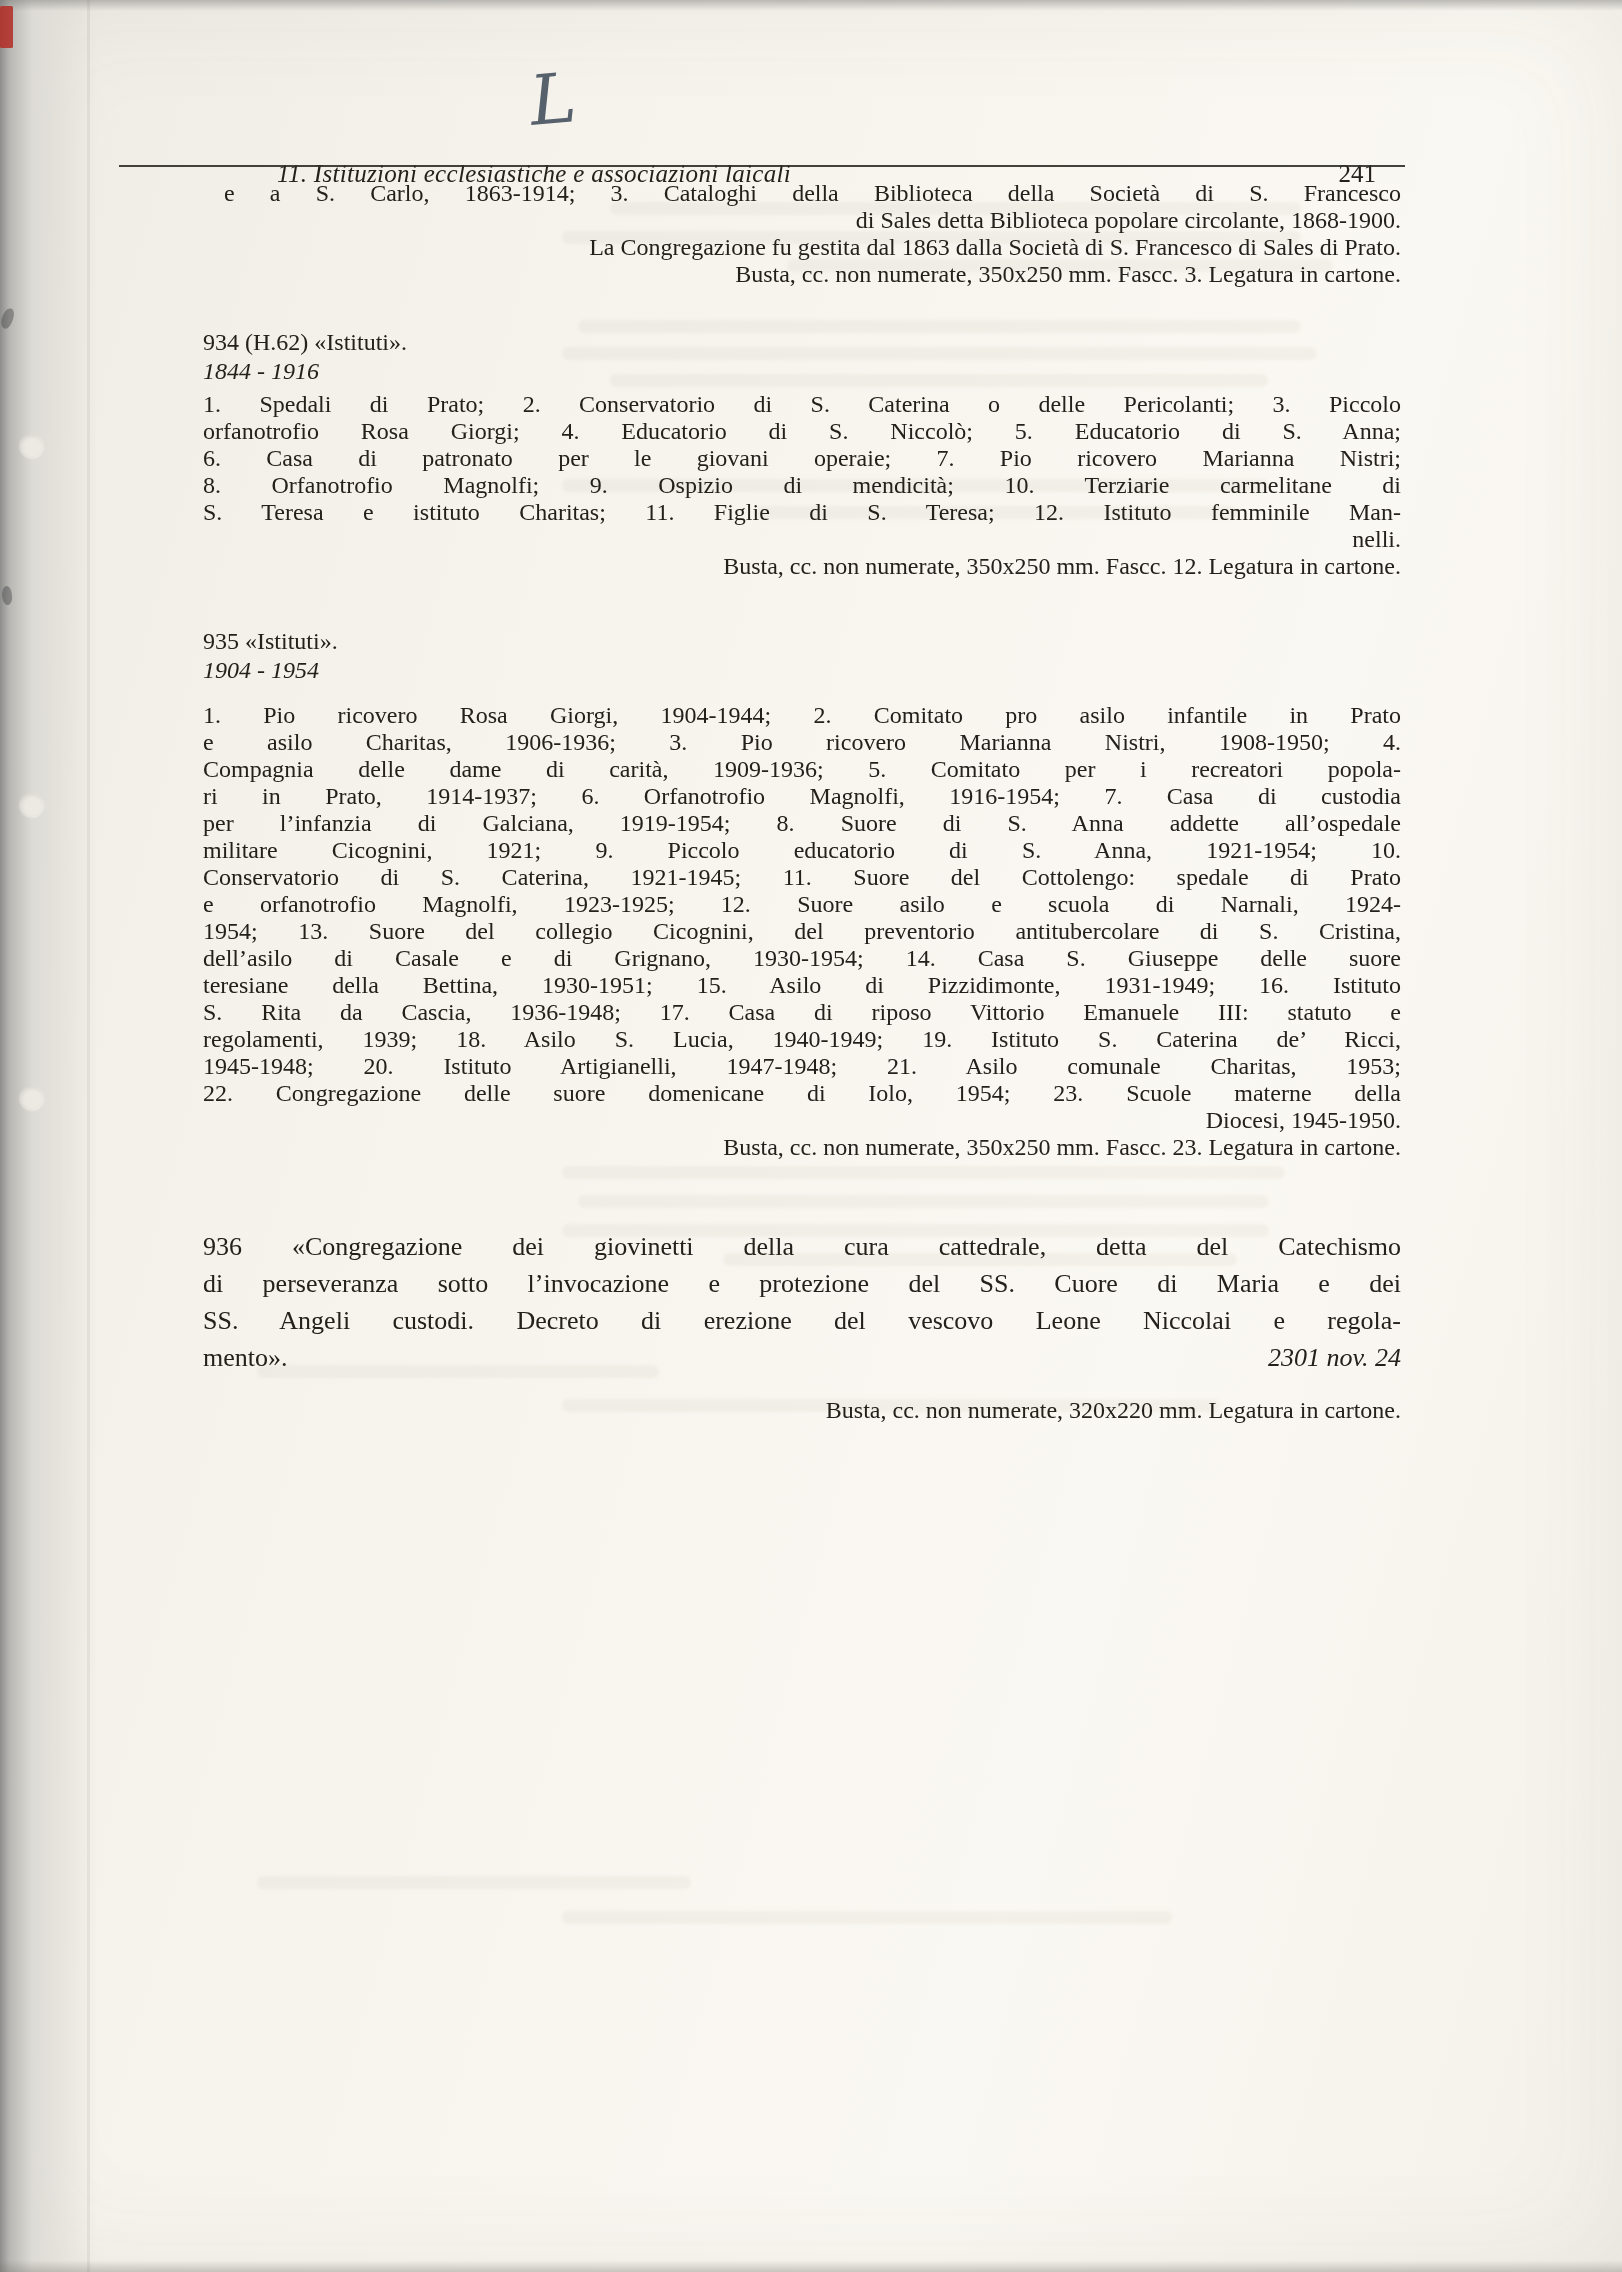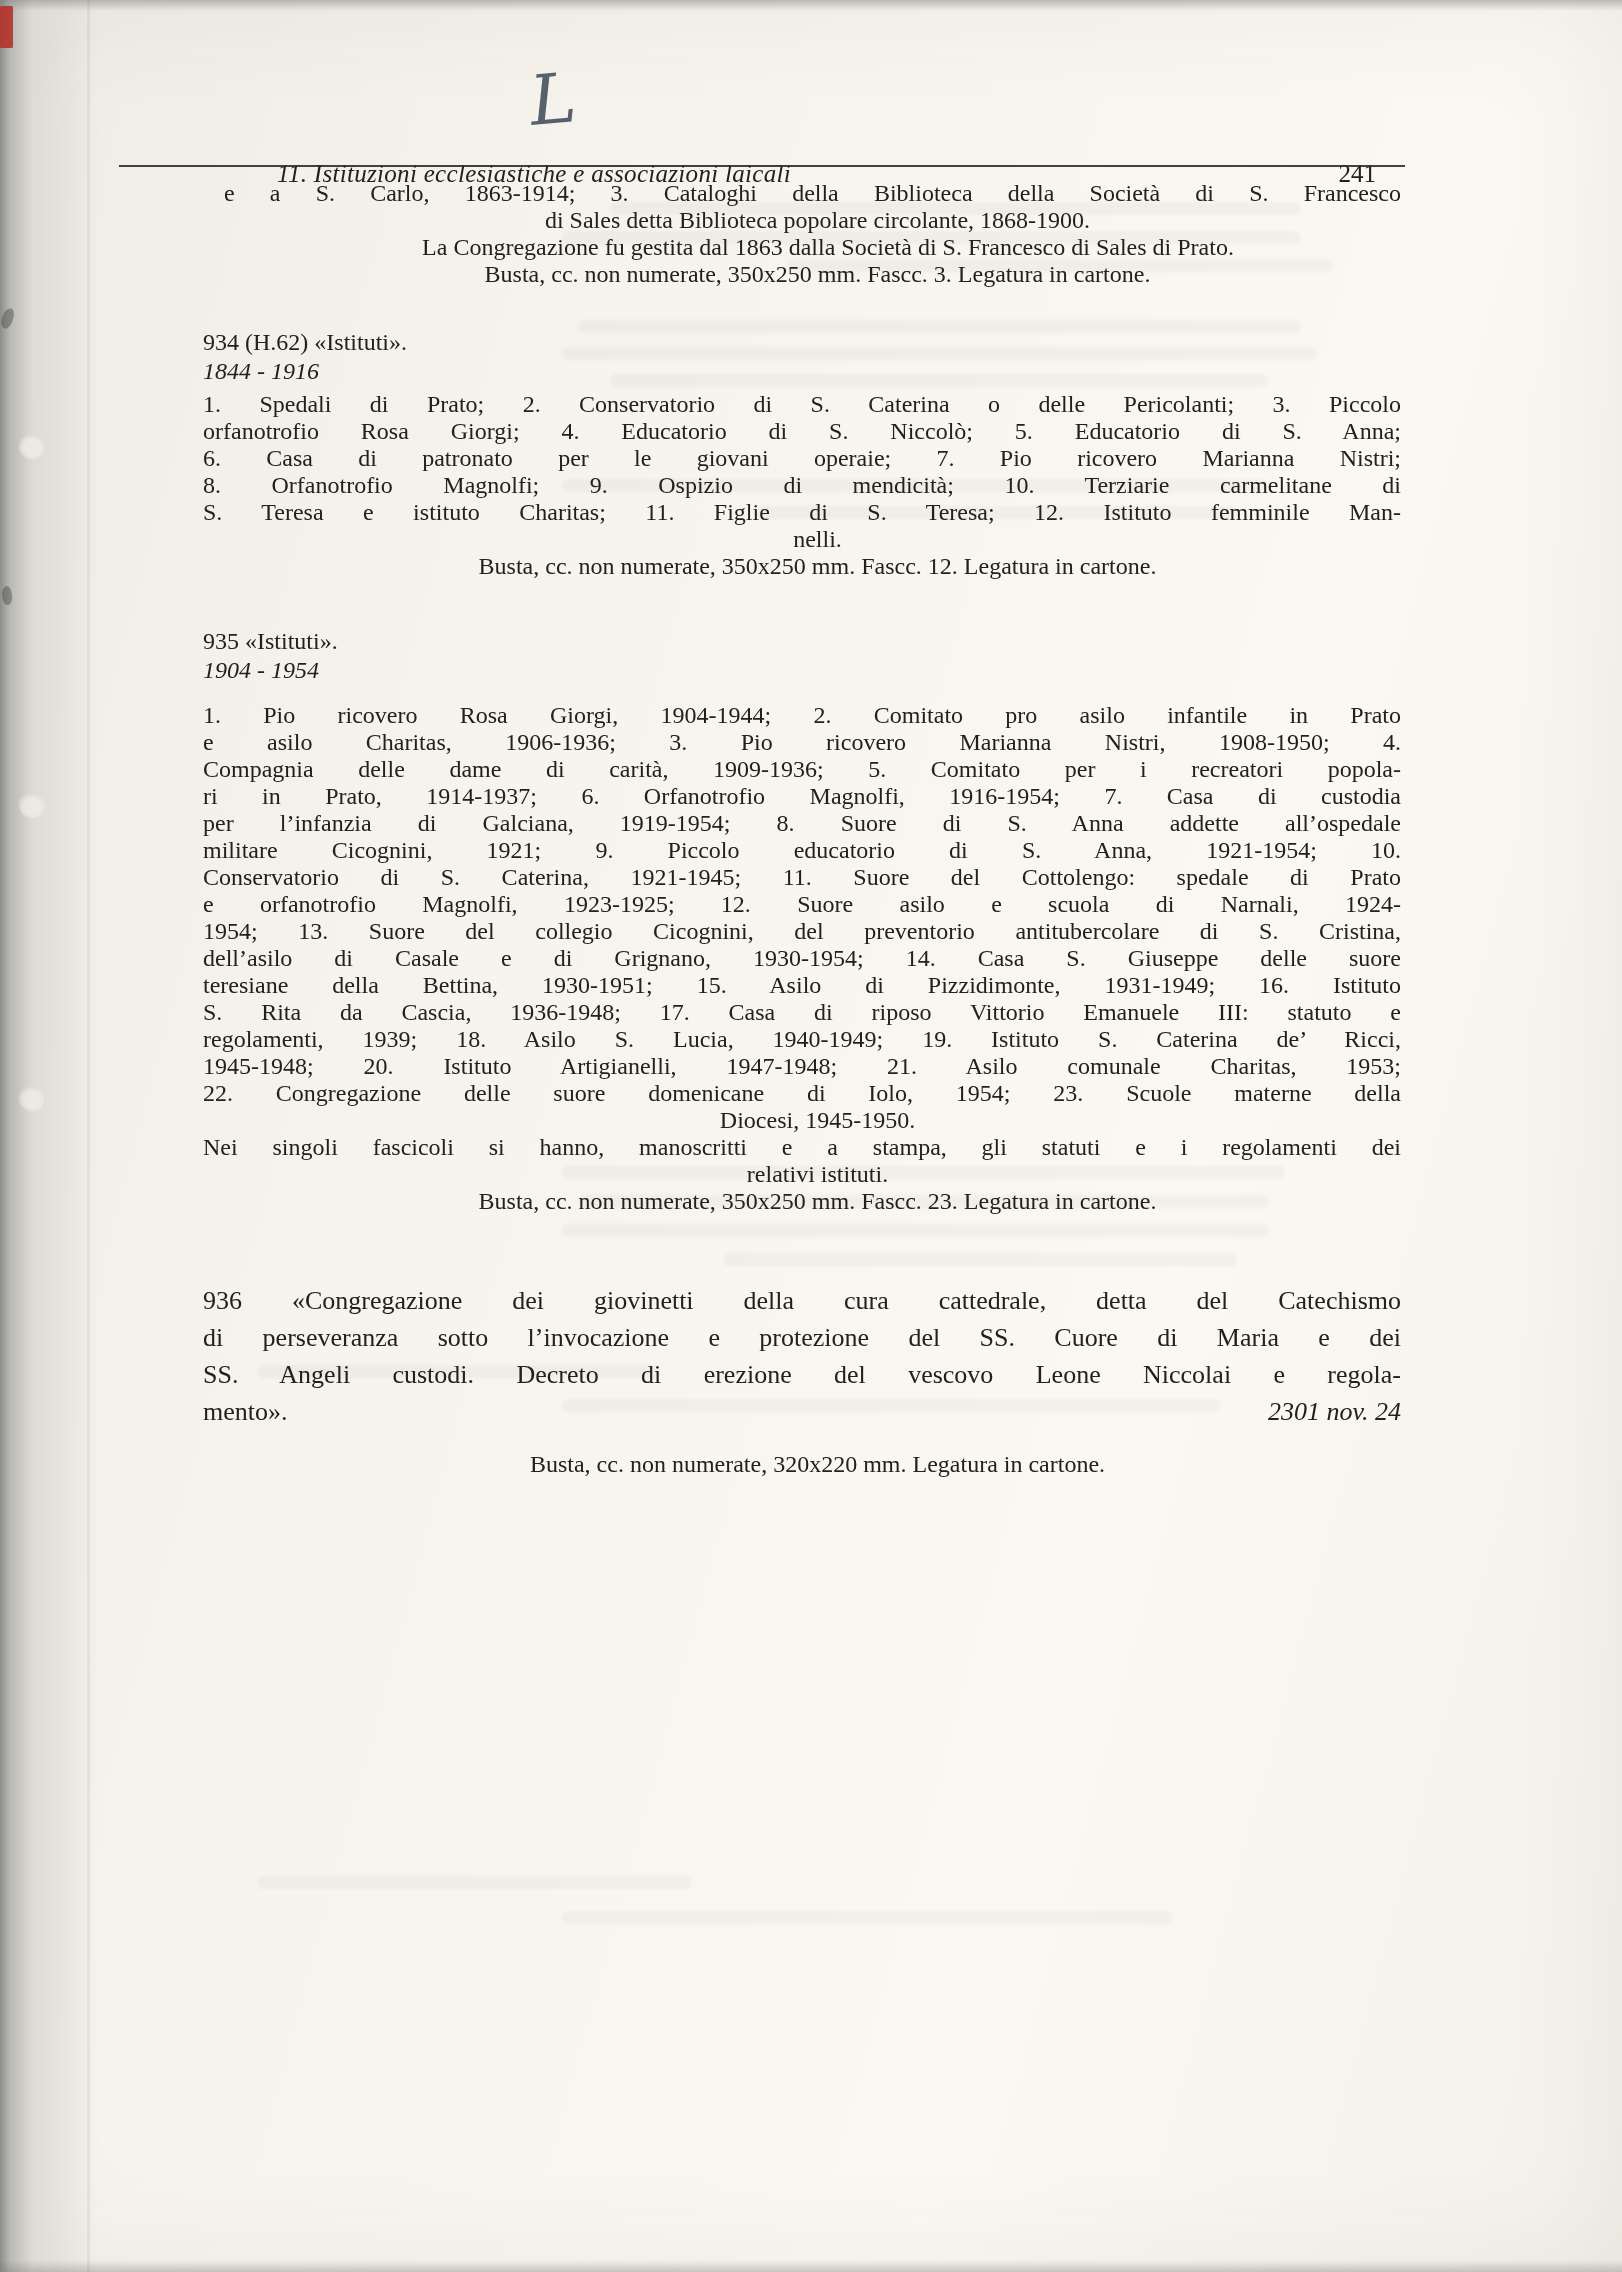--- a/index.html
+++ b/index.html
@@ -74,21 +74,21 @@
     background:#2f2d28; opacity:0.9;
   }
   .content {
     position:absolute; left:203px; top:180px; width:1198px;
   }
   .line {
     font-size:24px; line-height:27px;
     text-align:justify; text-align-last:justify;
     color:#24211c;
   }
-  .line.nj { text-align:center; text-align-last:auto;margin-left:31px; }
+  .line.nj { text-align:right; text-align-last:auto;margin-left:31px; }
   .line.ind { text-indent:21px; }
   .intro { margin-bottom:40px; }
   .entry-head {
     display:flex; justify-content:space-between; align-items:baseline;
     font-size:24px; line-height:29px;flex-direction:column;
   }
   .entry-head .date, .date936 { font-style:italic; }
   #e934 { margin-bottom:47px; }
   #e934 .entry-head { margin-bottom:4.8px; }
   #e935 { margin-bottom:67px; }
@@ -185,25 +185,20 @@
           <div class="line">e orfanotrofio Magnolfi, 1923-1925; 12. Suore asilo e scuola di Narnali, 1924-</div>
           <div class="line">1954; 13. Suore del collegio Cicognini, del preventorio antitubercolare di S. Cristina,</div>
           <div class="line">dell’asilo di Casale e di Grignano, 1930-1954; 14. Casa S. Giuseppe delle suore</div>
           <div class="line">teresiane della Bettina, 1930-1951; 15. Asilo di Pizzidimonte, 1931-1949; 16. Istituto</div>
           <div class="line">S. Rita da Cascia, 1936-1948; 17. Casa di riposo Vittorio Emanuele III: statuto e</div>
           <div class="line">regolamenti, 1939; 18. Asilo S. Lucia, 1940-1949; 19. Istituto S. Caterina de’ Ricci,</div>
           <div class="line">1945-1948; 20. Istituto Artigianelli, 1947-1948; 21. Asilo comunale Charitas, 1953;</div>
           <div class="line">22. Congregazione delle suore domenicane di Iolo, 1954; 23. Scuole materne della</div>
           <div class="line nj">Diocesi, 1945-1950.</div>
         </div>
-      <div class="para">
-
-      <div class="line">Nei singoli fascicoli si hanno, manoscritti e a stampa, gli statuti e i regolamenti dei</div>
-          <div class="line nj">relativi istituti.</div>
-        </div>
       <div class="line nj">Busta, cc. non numerate, 350x250 mm. Fascc. 23. Legatura in cartone.</div>
     </div>
 
     <div id="e936" class="entry">
       <div class="para">
 
       <div class="line">936 «Congregazione dei giovinetti della cura cattedrale, detta del Catechismo</div>
           <div class="line">di perseveranza sotto l’invocazione e protezione del SS. Cuore di Maria e dei</div>
           <div class="line">SS. Angeli custodi. Decreto di erezione del vescovo Leone Niccolai e regola-</div>
         </div>

